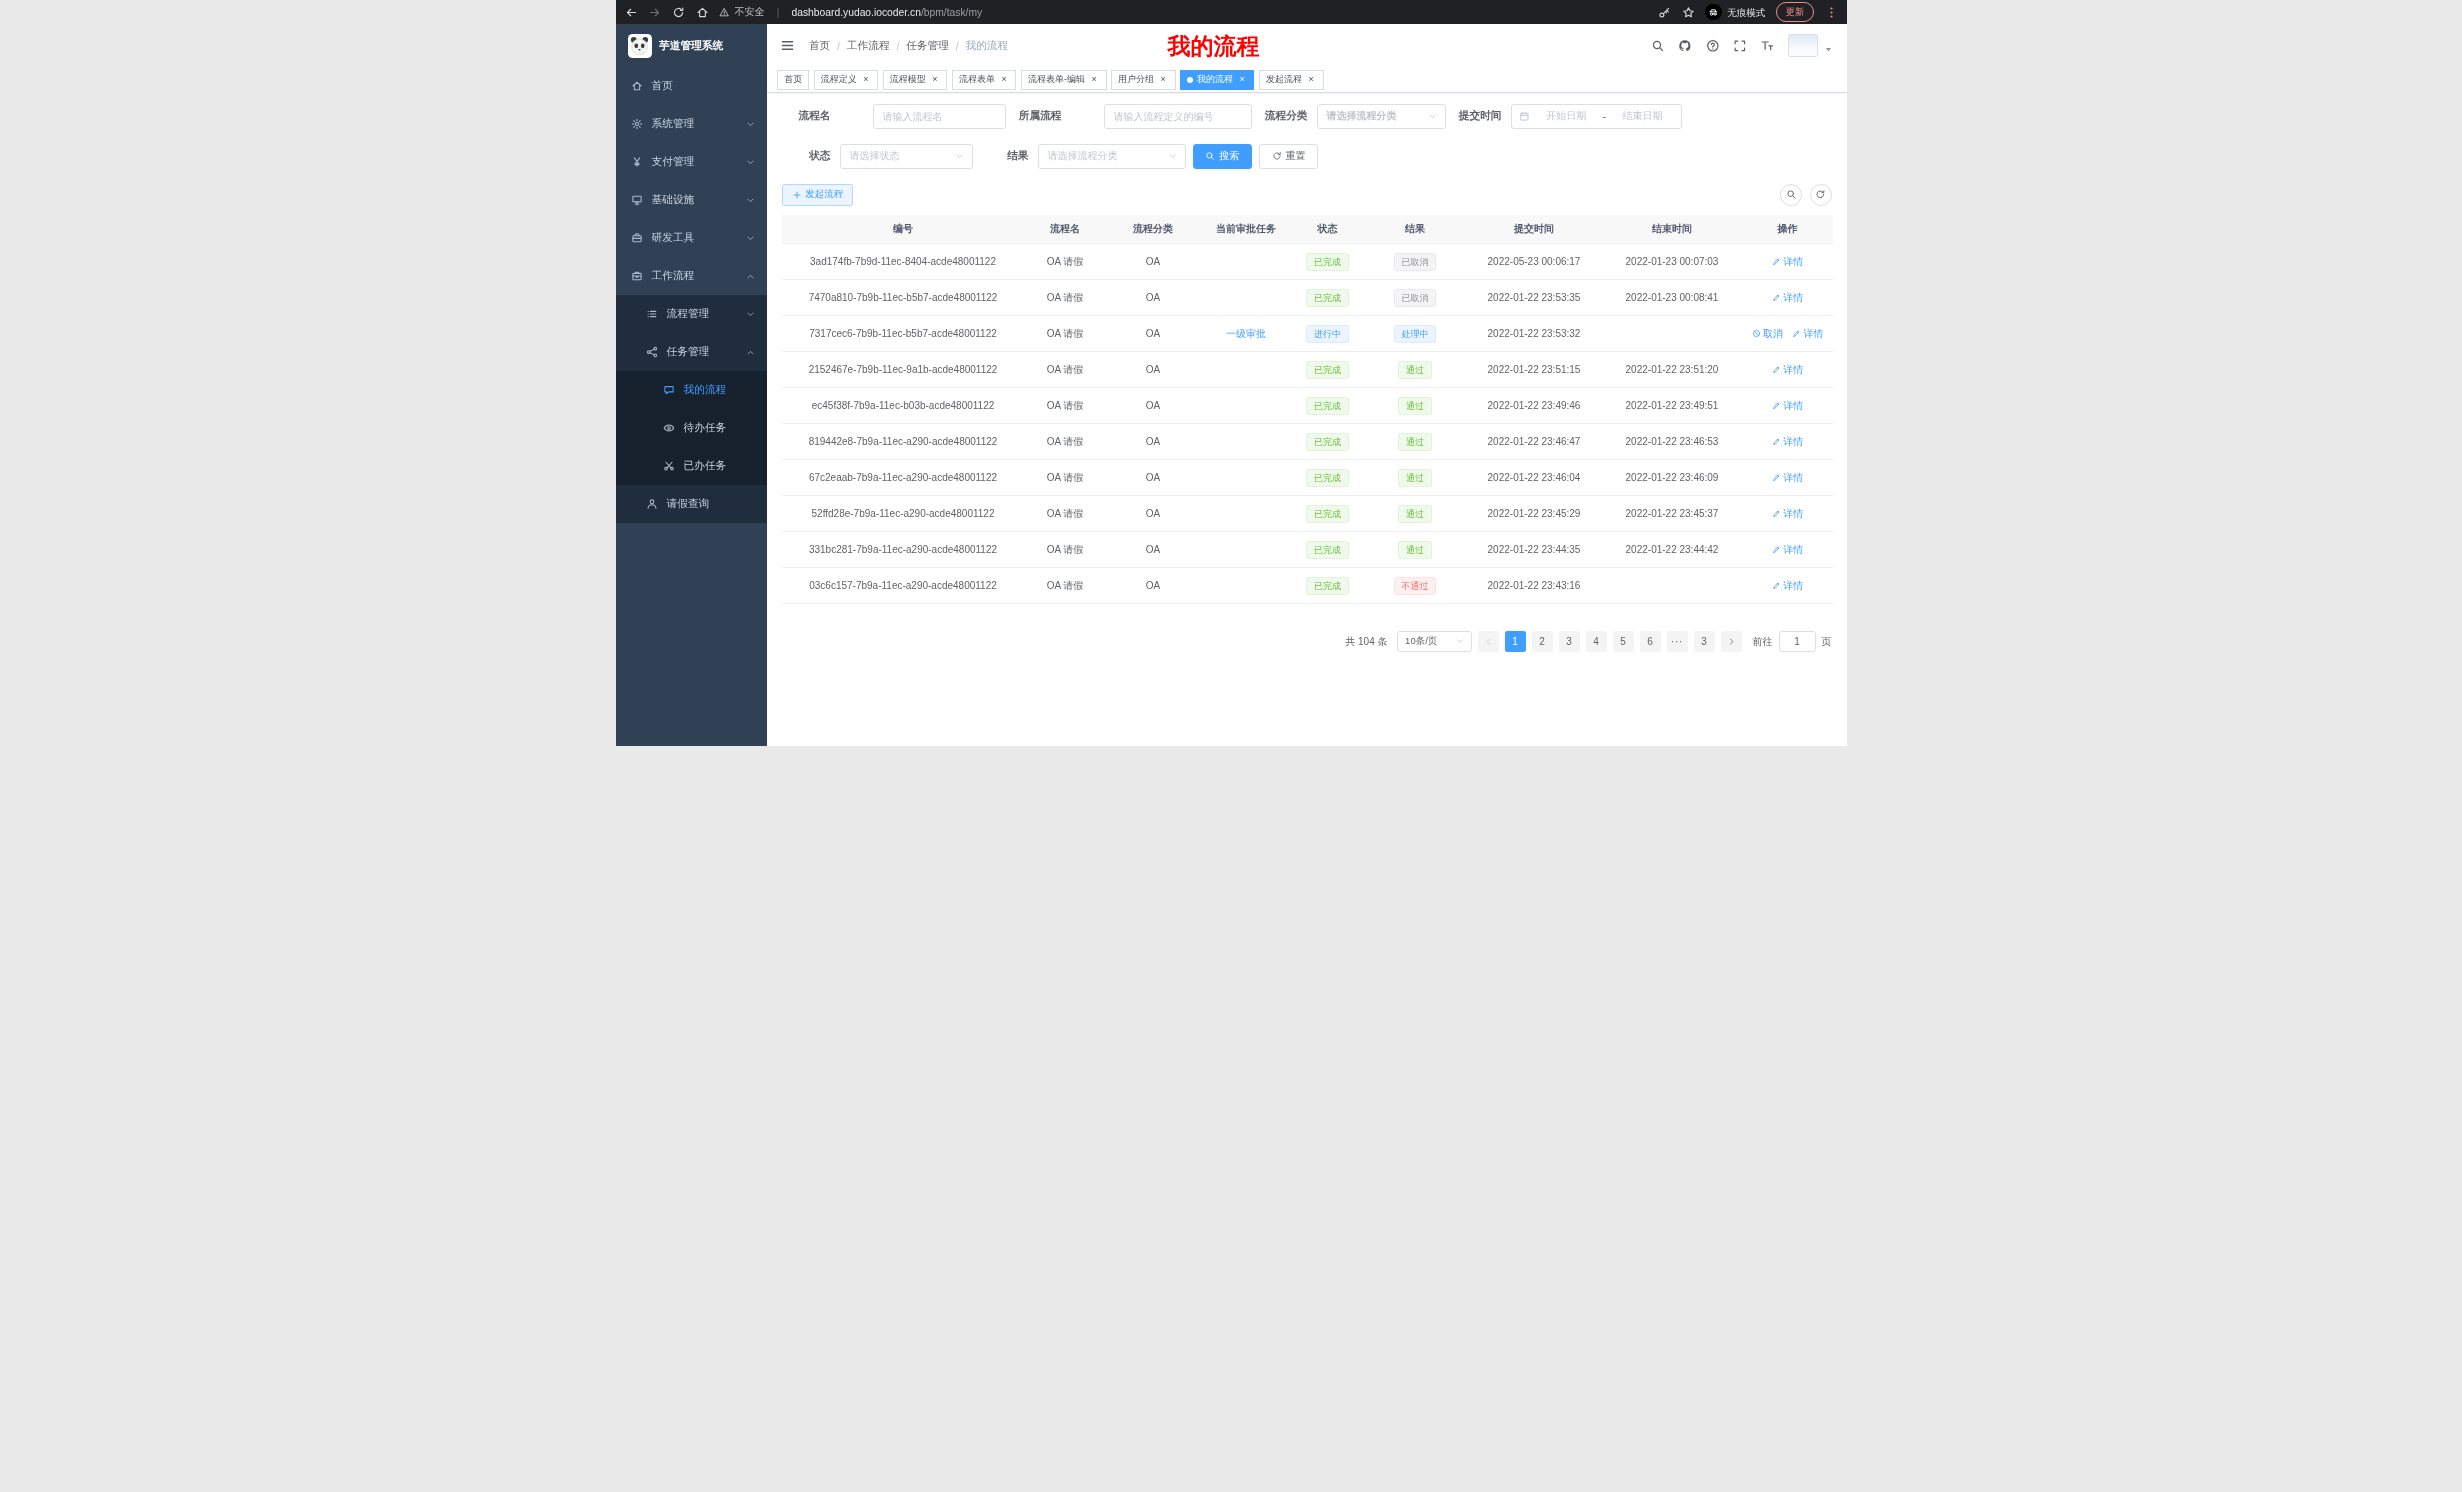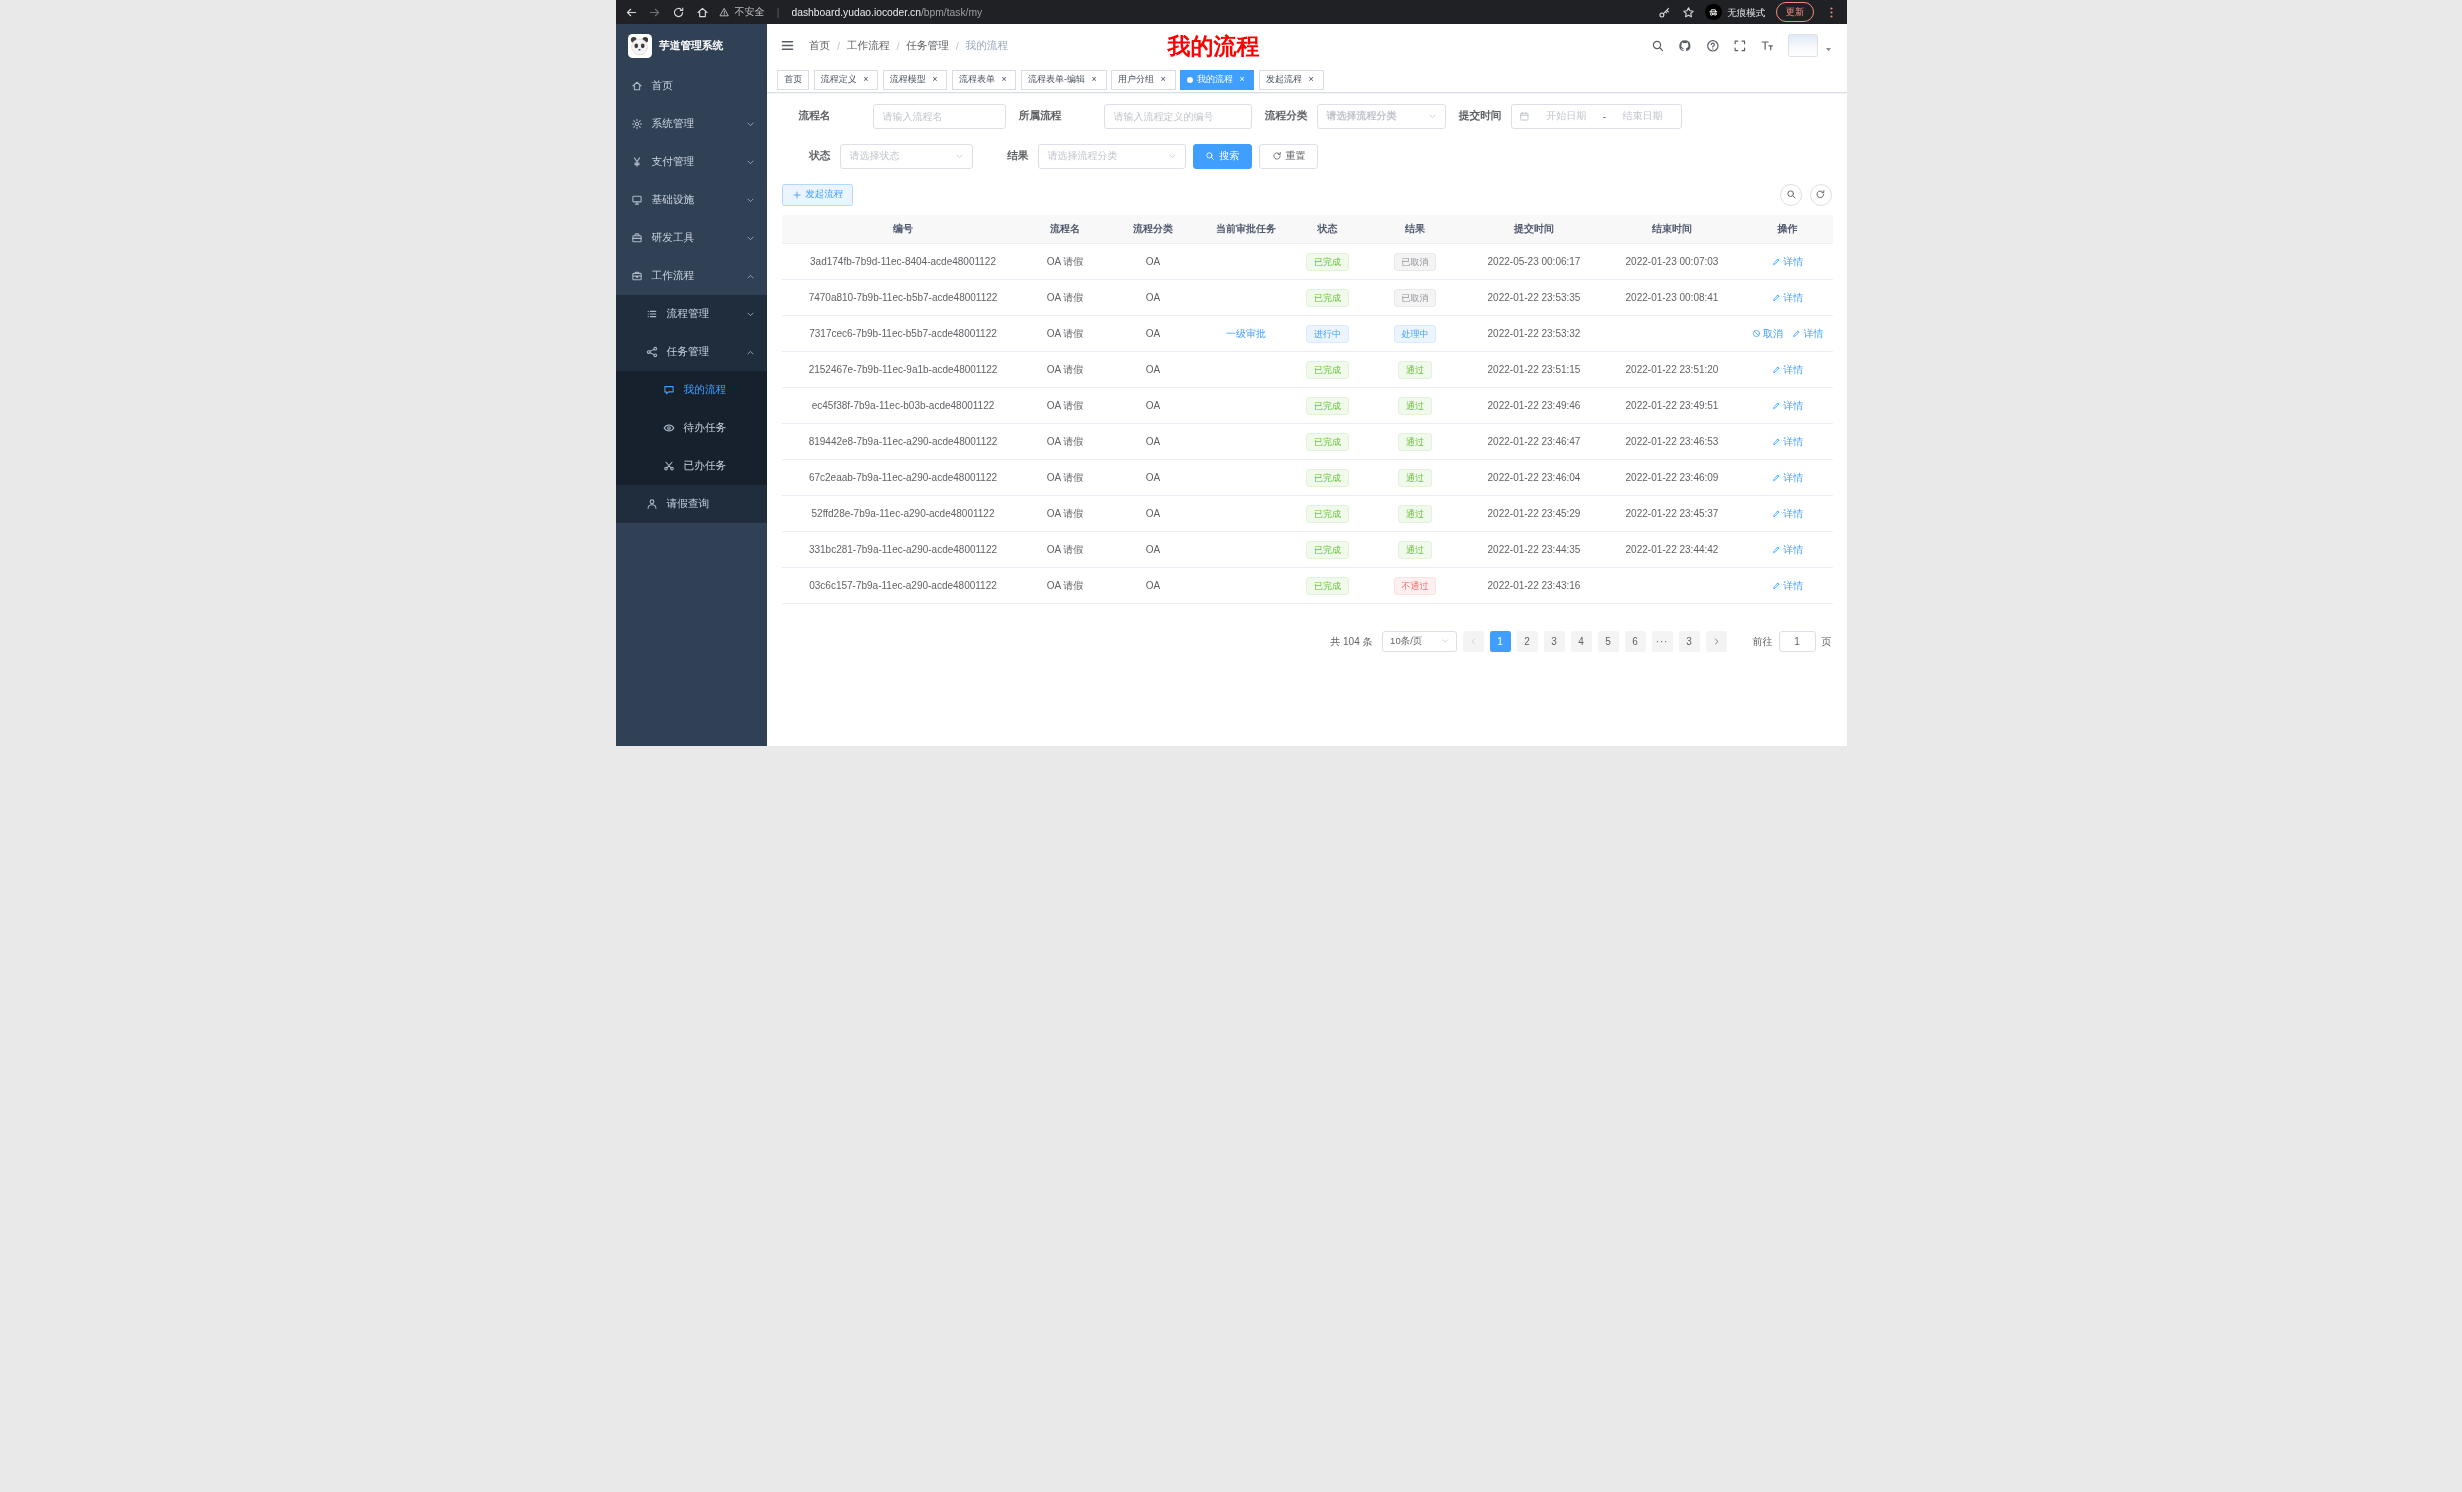--- a/index.html
+++ b/index.html
@@ -106,21 +106,21 @@
   .pg-total { margin-right:3px; }
   .pg-size { height:21px; width:75px; border:0.8px solid #dcdfe6; border-radius:3px; display:flex; align-items:center; justify-content:space-between; padding:0 6px 0 7.6px; font-size:9.5px; cursor:pointer; }
   .pg-size .caret { width:8.4px; height:8.4px; color:#c0c4cc; }
   .pg-btn { min-width:21px; height:21px; padding:0 3px; background:#f4f4f5; border-radius:2.3px; display:inline-flex; align-items:center; justify-content:center; font-size:10px; color:#606266; cursor:pointer; }
   .pg-btn.active { background:#409eff; color:#fff; }
   .pg-btn.nav .ic { width:9px; height:9px; }
   .pg-btn.disabled { color:#c0c4cc; }
   .pg-btn.more { letter-spacing:0.8px; color:#606266; background:#f4f4f5; }
   #pager { display:inline-flex; gap:6px; }
   .pg-input { width:37px; height:21px; border:0.8px solid #dcdfe6; border-radius:3px; text-align:center; font-size:10px; color:#606266; outline:none; font-family:inherit; }
-  .pg-goto-label { margin-left:20px; }
+  .pg-goto-label { margin-left:5px; }
 
   .ic { display:inline-flex; }
   .ic svg { width:100%; height:100%; }
 </style>
 </head>
 <body>
 
 <div class="screen">
 
   <div class="browser">

